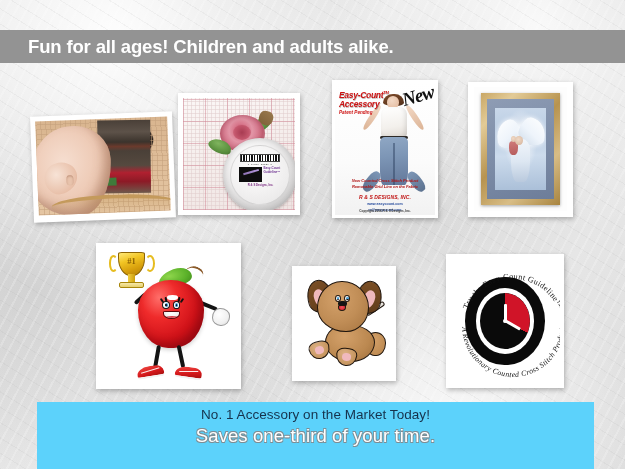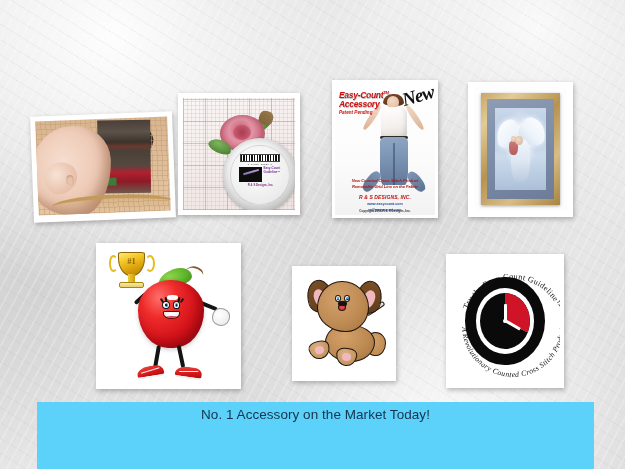--- a/index.html
+++ b/index.html
@@ -694,20 +694,23 @@
       -0.7px 0.7px 0 #7e8d94,
        0.7px -0.7px 0 #7e8d94,
       -0.7px -0.7px 0 #7e8d94;
   }
 </style>
 </head>
 <body>
 
 <div id="slide">
 
+  <div id="title-bar">
+    <div id="title-text">Fun for all ages!  Children and adults alike.</div>
+  </div>
 
   <div class="photo" id="photo-hand">
     <div class="inner">
       <div class="aida"></div>
       <div class="pinkmark" style="left:52%; top:16%;"></div>
       <div class="pinkmark" style="left:33%; top:34%;"></div>
       <div class="pinkmark" style="left:70%; top:42%;"></div>
       <div class="pinkmark" style="left:42%; top:78%;"></div>
       <div class="pinkmark" style="left:18%; top:62%;"></div>
       <div id="stitch-block"></div>
@@ -877,15 +880,16 @@
               <textPath href="#arcBot" startOffset="50%" text-anchor="middle">A Revolutionary Counted Cross Stitch Product</textPath>
             </text>
           </svg>
         </div>
       </div>
     </div>
   </div>
 
   <div id="caption">
     <div id="caption-line1">No. 1 Accessory on the Market Today!</div>
+    <div id="caption-line2">Saves one-third of your time.</div>
   </div>
 
 </div>
 
 </body></html>

